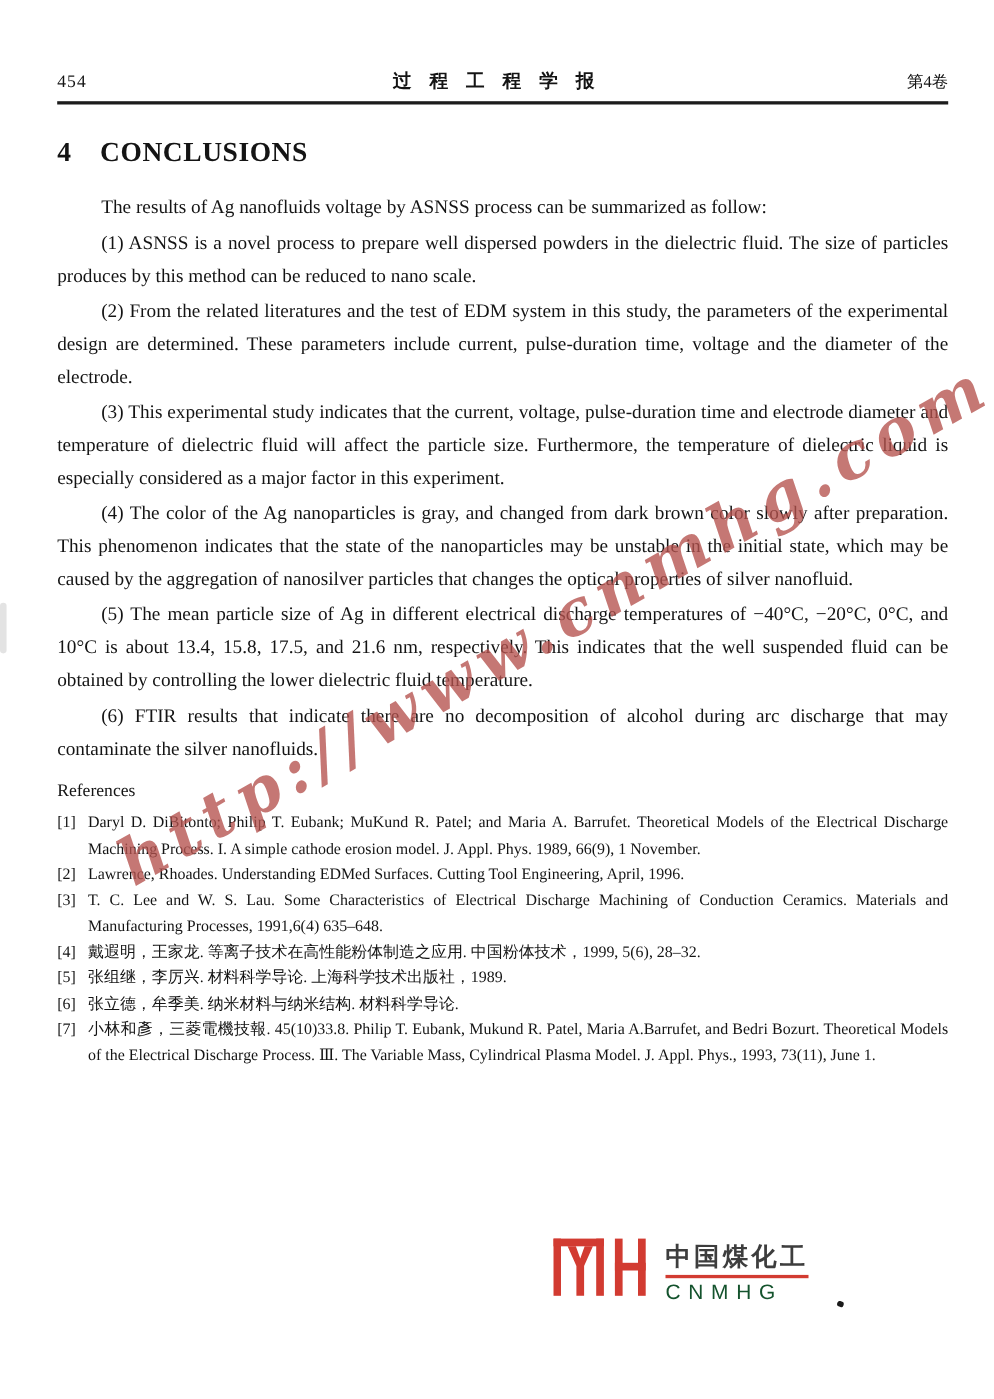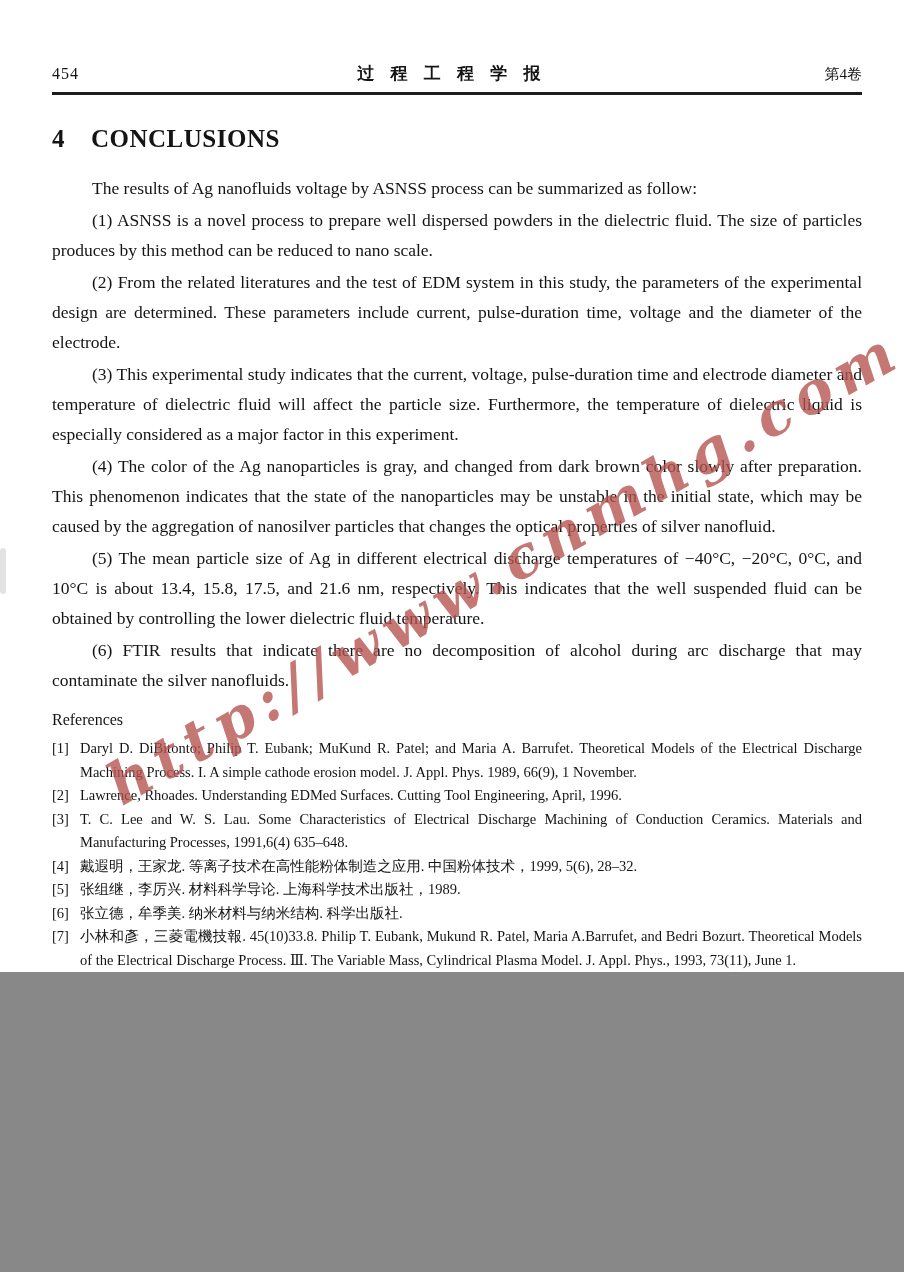--- a/index.html
+++ b/index.html
@@ -1,16 +1,16 @@
 <!DOCTYPE html>
 <html><head>
 <meta charset="utf-8">
 <style>
   html,body{margin:0;padding:0;background:#888;}
-  #page{position:relative;width:904px;height:972px;background:#ffffff;overflow:hidden;
+  #page{position:relative;width:904px;height:1272px;background:#ffffff;overflow:hidden;
         font-family:"Liberation Serif","DejaVu Serif",serif;color:#141414;}
   .content{position:absolute;left:52px;top:62px;width:810px;}
   
   .hdr{display:flex;justify-content:space-between;align-items:baseline;font-size:16px;}
   .hdr .pgnum{font-size:16px;letter-spacing:1px;}
   .hdr .jtitle{font-weight:bold;letter-spacing:6px;font-size:17px;}
   .hdr .vol{font-size:15px;text-align:center;}
   .rule{height:3px;background:#1c1c1c;margin-top:7px;}
   
   .sect{margin:30px 0 20px 0;font-size:25px;letter-spacing:.5px;font-weight:600;}
@@ -65,21 +65,21 @@
 
     <div class="refhead">References</div>
 
     <div id="ref-list">
 
     <p class="ref"><span class="mark">[1]</span><span class="rtxt"> Daryl D. DiBitonto; Philip T. Eubank; MuKund R. Patel; and Maria A. Barrufet. Theoretical Models of the Electrical Discharge Machining Process. I. A simple cathode erosion model. J. Appl. Phys. 1989, 66(9), 1 November.</span></p>
         <p class="ref"><span class="mark">[2]</span><span class="rtxt"> Lawrence, Rhoades. Understanding EDMed Surfaces. Cutting Tool Engineering, April, 1996.</span></p>
         <p class="ref"><span class="mark">[3]</span><span class="rtxt"> T. C. Lee and W. S. Lau. Some Characteristics of Electrical Discharge Machining of Conduction Ceramics. Materials and Manufacturing Processes, 1991,6(4) 635–648.</span></p>
         <p class="ref"><span class="mark">[4]</span><span class="rtxt"> 戴遐明，王家龙. 等离子技术在高性能粉体制造之应用. 中国粉体技术，1999, 5(6), 28–32.</span></p>
         <p class="ref"><span class="mark">[5]</span><span class="rtxt"> 张组继，李厉兴. 材料科学导论. 上海科学技术出版社，1989.</span></p>
-        <p class="ref"><span class="mark">[6]</span><span class="rtxt"> 张立德，牟季美. 纳米材料与纳米结构. 科学出版社.</span></p>
+        <p class="ref"><span class="mark">[6]</span><span class="rtxt"> 张立德，牟季美. 纳米材料与纳米结构. 材料科学导论.</span></p>
         <p class="ref"><span class="mark">[7]</span><span class="rtxt"> 小林和彥，三菱電機技報. 45(10)33.8. Philip T. Eubank, Mukund R. Patel, Maria A.Barrufet, and Bedri Bozurt. Theoretical Models of the Electrical Discharge Process. Ⅲ. The Variable Mass, Cylindrical Plasma Model. J. Appl. Phys., 1993, 73(11), June 1.</span></p>
       </div>
   </div>
 
   <div class="wm" style="color: rgb(181, 82, 78);">http://www.cnmhg.com</div>
 
   <div class="logo">
     <svg width="88" height="60" viewBox="0 0 88 60" aria-hidden="true">
       <g class="mono" fill="#d23b31">
         <rect x="0" y="6" width="7" height="52"></rect>

